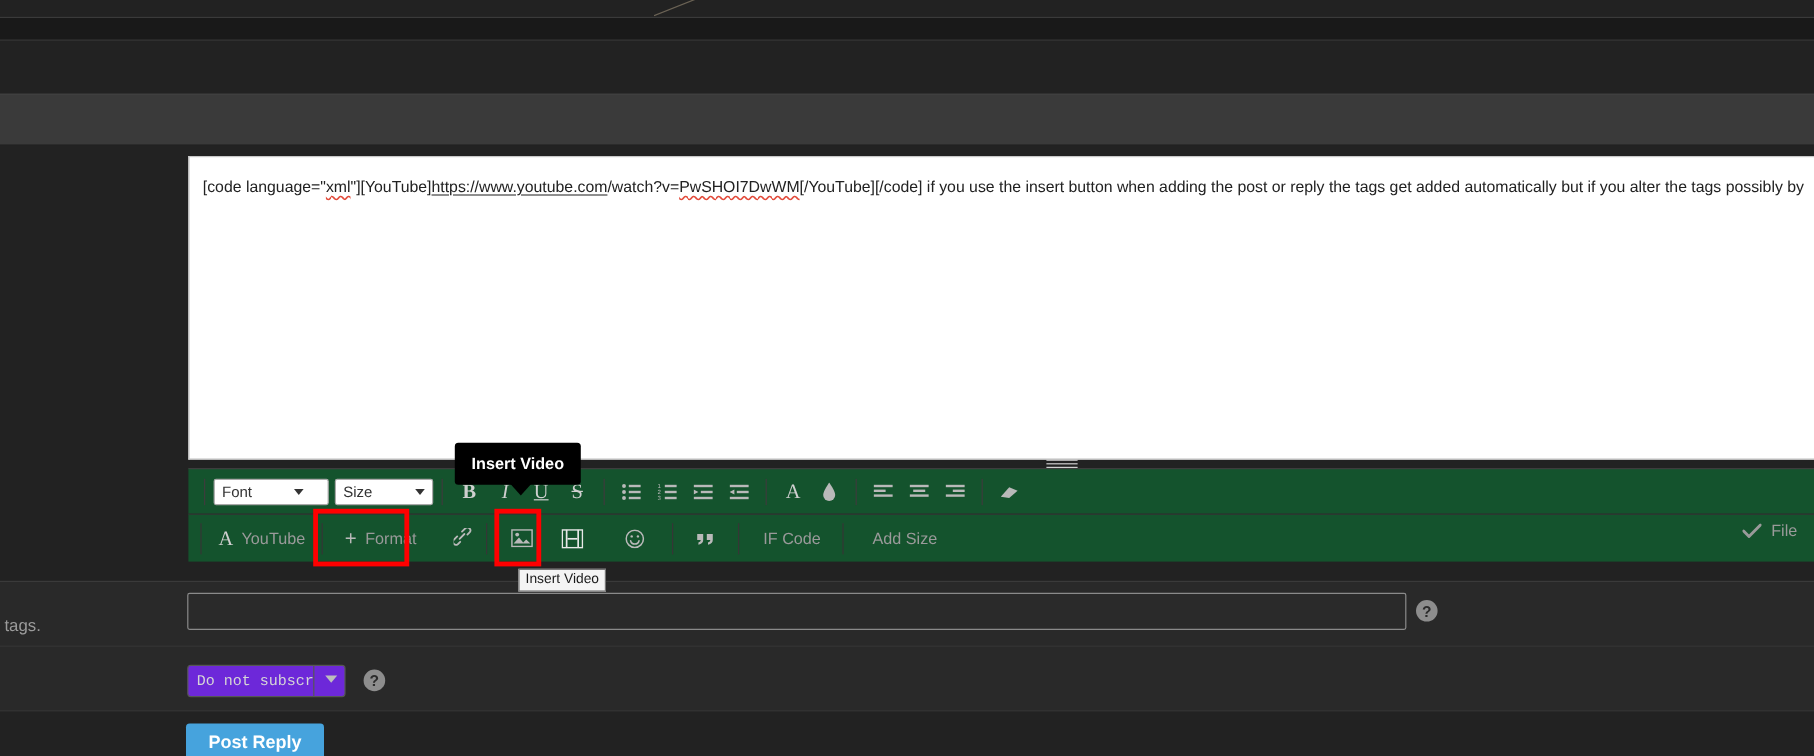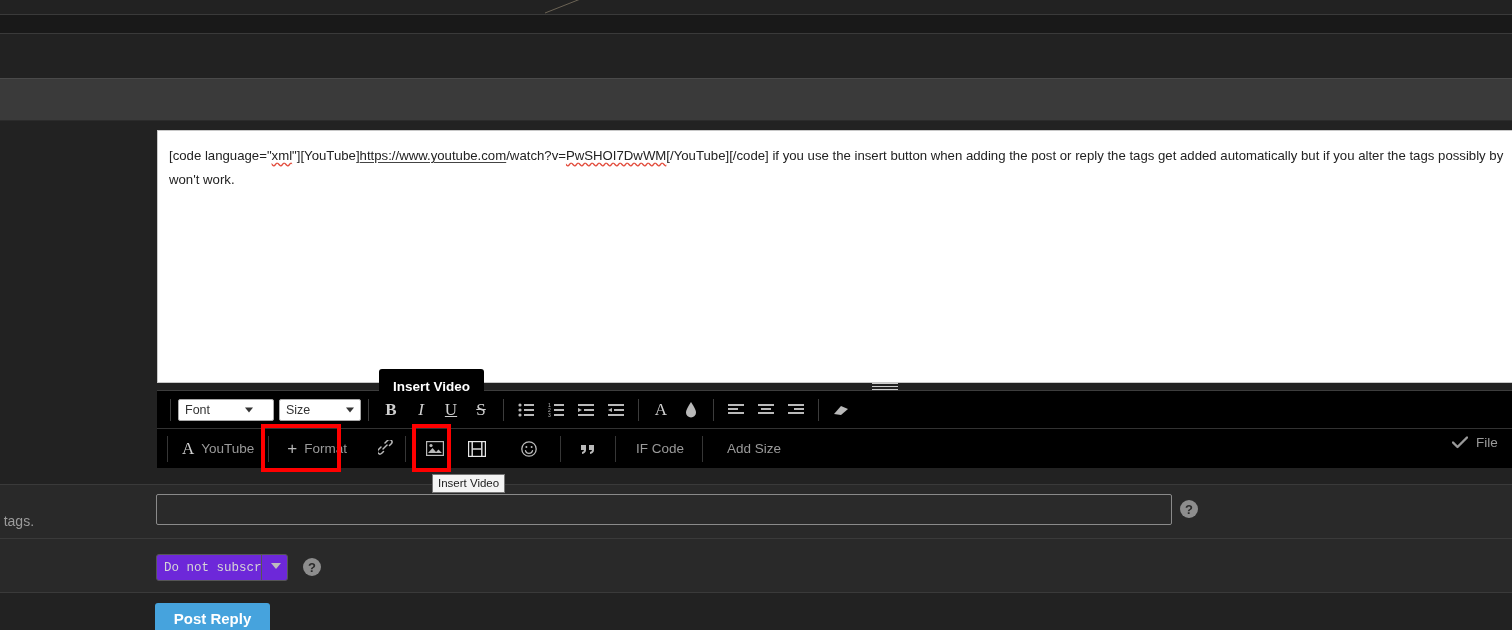--- a/index.html
+++ b/index.html
@@ -52,21 +52,21 @@
   
   .grip {
     position: absolute; left: 872px; top: 383px;
     width: 26px; height: 8px;
   }
   .grip i { display:block; height:1px; background:#cfcfcf; margin-bottom:2px; }
 
   
   .tb {
     position: absolute; left: 157px; width: 1355px;
-    background: #000000;
+    background: #14532d;
     border-top: 1px solid #3d3d3d;
     display: flex; align-items: center;
   }
   .tb-row1 { top: 390px; height: 38px; padding-left: 6px; }
   .tb-row2 { top: 428px; height: 40px; padding-left: 6px; border-top: 1px solid #323232; }
 
   .sep { width: 1px; height: 22px; background: #3c3c3c; margin: 0 7px; flex: none; }
   .sep-thin { width: 1px; height: 26px; background: #363636; margin: 0 4px; flex: none; }
 
   select.ffont, select.fsize {
@@ -212,21 +212,20 @@
   <div class="band band-line-3"></div>
   <div class="band band-3"></div>
   <div class="band band-line-4"></div>
   <div class="band band-4"></div>
 
   <div class="editor-wrap">
     <div class="editor-body">
 
       <p class="wrapline"><span>[code language="</span><span class="spell">xml</span><span>"][YouTube]</span><span class="spell ulink">https://www.youtube.com</span><span>/watch?v=</span><span class="spell">PwSHOI7DwWM</span><span>[/YouTube][/code] if you use the insert button when adding the post or reply the tags get added automatically but if you alter the tags possibly by</span></p>
 
-      <p>won't work.</p>
     </div>
   </div>
 
   <div class="grip">
     <i></i>
       <i></i>
       <i></i>
       <i></i>
   </div>
 

